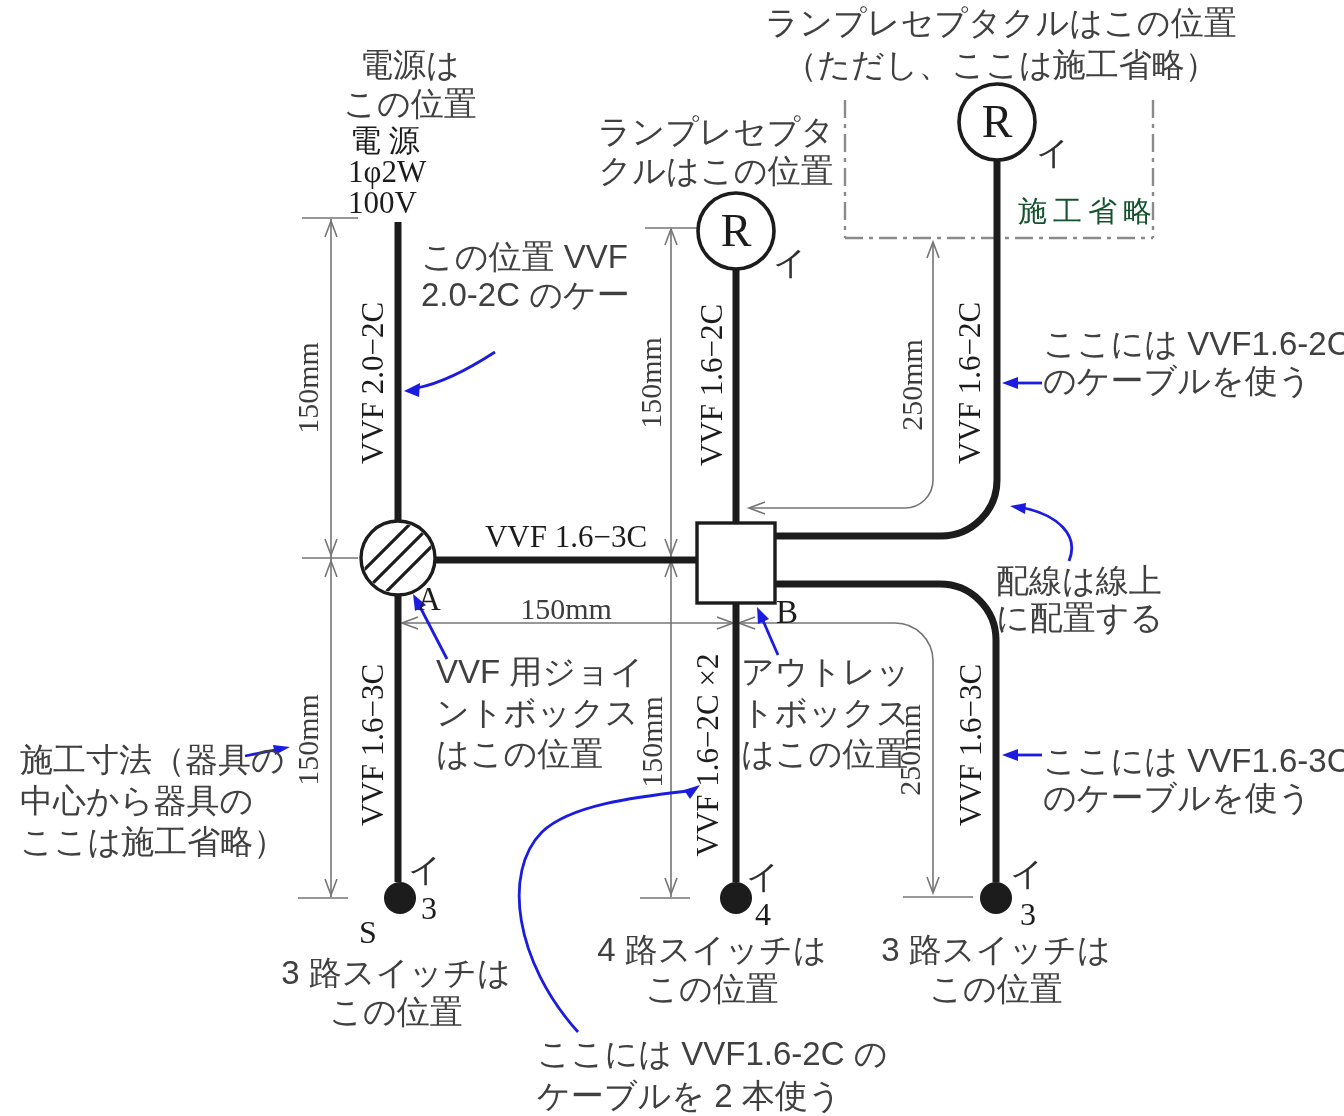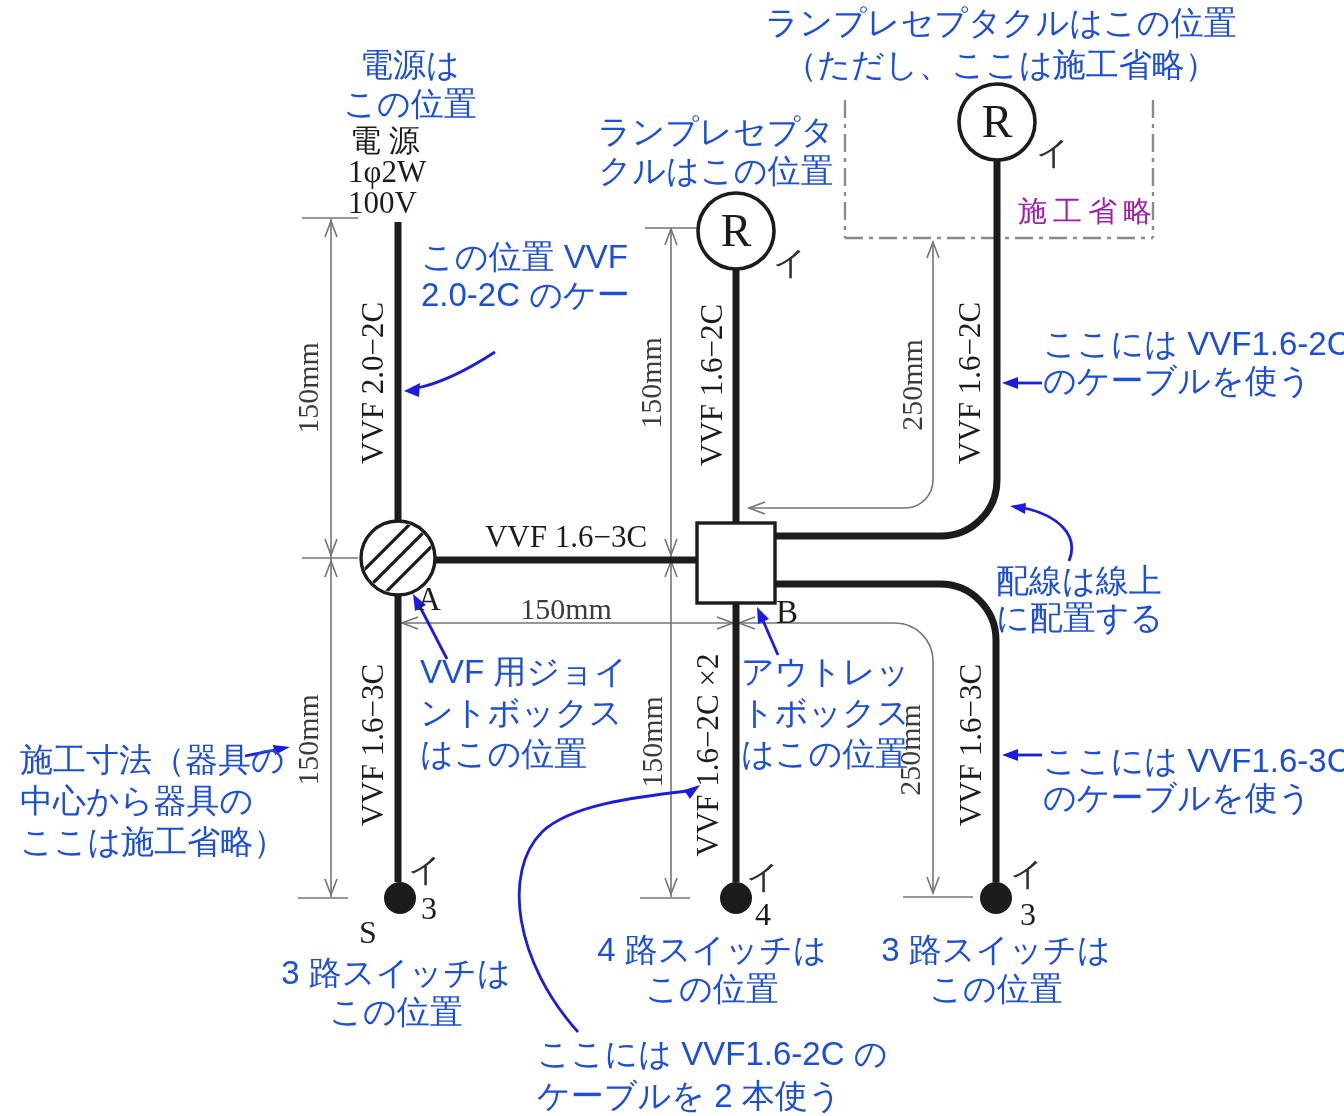--- a/index.html
+++ b/index.html
@@ -1,27 +1,27 @@
 <!DOCTYPE html>
 <html lang="ja"><head>
 <meta charset="utf-8">
 <style>
   html,body{margin:0;padding:0;background:#ffffff;}
   #stage{position:relative;width:1344px;height:1116px;background:#fff;overflow:hidden;
          font-family:"Liberation Sans",sans-serif;}
   #diagram-svg{position:absolute;left:0;top:0;}
-  .note{position:absolute;color:#1d4ed8;font:33px/40px "Liberation Sans",sans-serif;white-space:nowrap;}
+  .note{position:absolute;color:#404040;font:33px/40px "Liberation Sans",sans-serif;white-space:nowrap;}
   .note.ctr{transform:translateX(-50%);text-align:center;}
   .slabel{position:absolute;color:#1c1c1c;font:31px/34px "Liberation Serif",serif;white-space:nowrap;}
   .rot{transform:translate(-50%,-50%) rotate(-90deg);transform-origin:center;}
   .hctr{transform:translateX(-50%);text-align:center;}
   .dimtxt{color:#3c3c3c;font-size:30px;}
   .marker{color:#2f2f2f;font-size:33px;}
   .rletter{font-size:46px;}
-  .omit{color:#a21caf;font-size:29px;letter-spacing:6px;}
+  .omit{color:#14532d;font-size:29px;letter-spacing:6px;}
 </style>
 </head>
 <body>
 
 <div id="stage">
 
 <svg id="diagram-svg" width="1344" height="1116" viewBox="0 0 1344 1116">
   <defs>
     <clipPath id="clipA">
           <circle cx="398" cy="558" r="35"></circle>
@@ -132,21 +132,21 @@
   <div>2.0-2C のケー</div>
 </div>
 <div class="note" style="left:1043px;top:325px;line-height:37px">
   <div>ここには VVF1.6-2C</div>
   <div>のケーブルを使う</div>
 </div>
 <div class="note" style="left:996px;top:562px;line-height:37px">
   <div>配線は線上</div>
   <div>に配置する</div>
 </div>
-<div class="note" style="left:420px;top:651px;line-height:41px">
+<div class="note" style="left:436px;top:651px;line-height:41px">
   <div>VVF 用ジョイ</div>
   <div>ントボックス</div>
   <div>はこの位置</div>
 </div>
 <div class="note" style="left:741px;top:651px;line-height:41px">
   <div>アウトレッ</div>
   <div>トボックス</div>
   <div>はこの位置</div>
 </div>
 <div class="note" style="left:20px;top:739px;line-height:41px">

